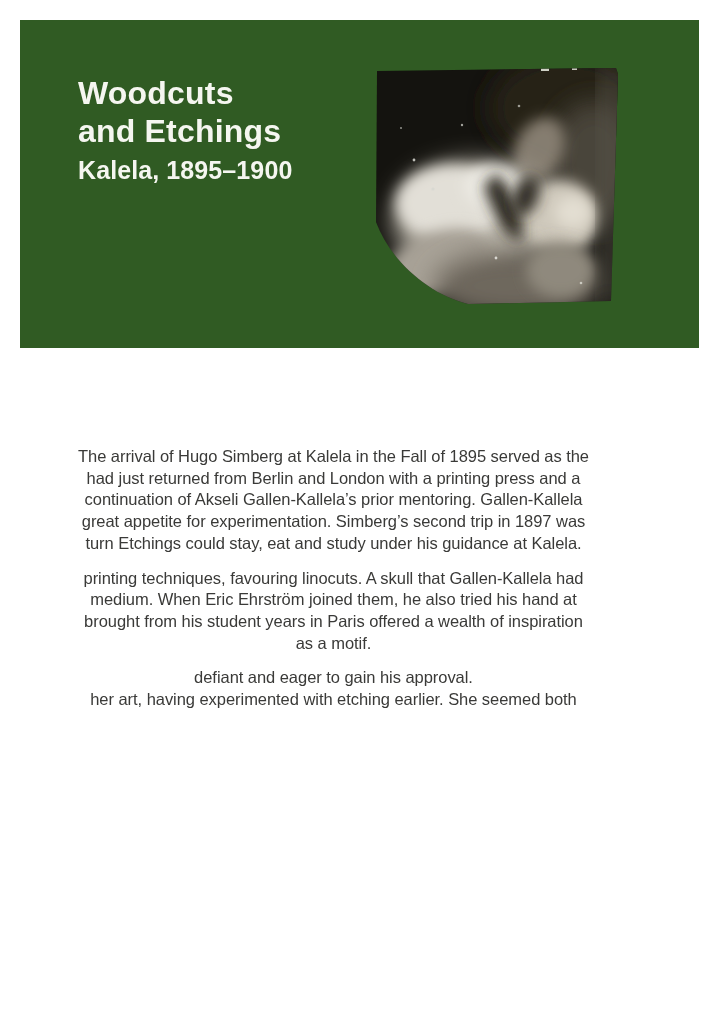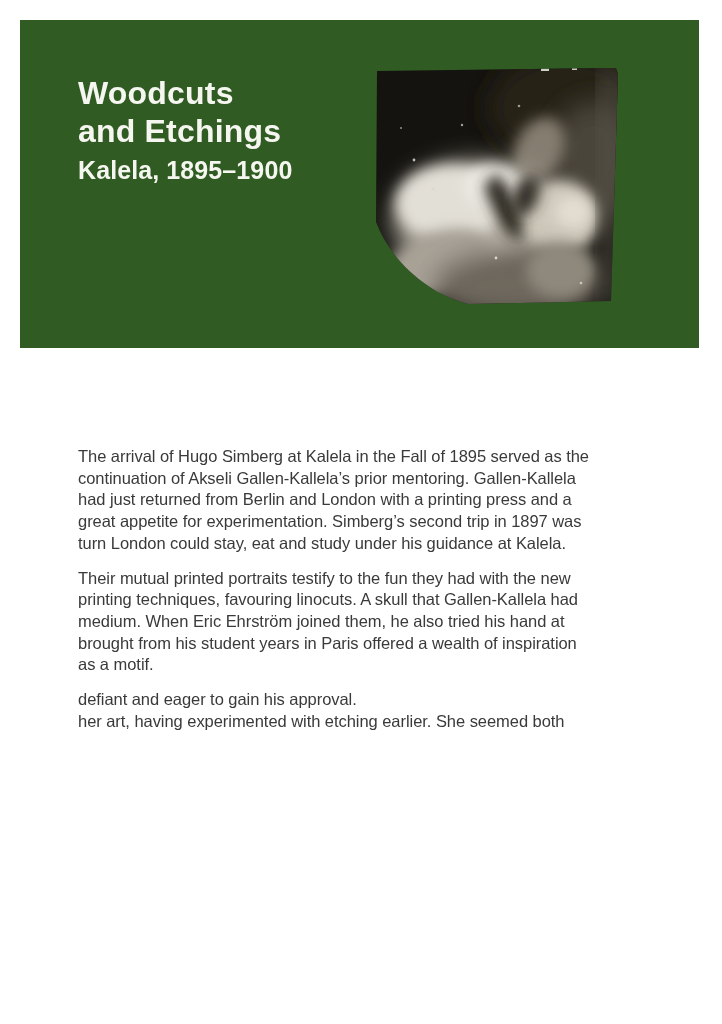--- a/index.html
+++ b/index.html
@@ -23,21 +23,21 @@
     letter-spacing:0.1px;white-space:nowrap;
   }
   .photo{
     position:absolute;left:356px;top:48px;width:242px;height:236px;
   }
   .body-text{
     position:absolute;left:78px;top:446px;
     color:#3a3a38;font-size:16.5px;line-height:21.7px;letter-spacing:-0.05px;
   }
   .para{margin:0 0 13px 0;padding:0;}
-  .line{display:block;white-space:nowrap;}
+  .line{display:block;white-space:nowrap;text-align:center;}
 </style>
 </head>
 <body>
 
 <div class="page">
 
   <header class="hero">
     <h1 class="hero-title">
       <span class="t-line">Woodcuts</span>
       <span class="t-line">and Etchings</span>
@@ -83,27 +83,26 @@
           <rect x="165" y="0" width="8" height="3" fill="#cfd2c6"></rect>
           <rect x="196" y="0" width="5" height="2" fill="#c6c9bd"></rect>
         </g>
       </svg>
     </div>
   </header>
 
   <main class="body-text">
     <p class="para">
       <span class="line">The arrival of Hugo Simberg at Kalela in the Fall of 1895 served as the</span>
+      <span class="line">had just returned from Berlin and London with a printing press and a</span>
       <span class="line">continuation of Akseli Gallen-Kallela’s prior mentoring. Gallen-Kallela</span>
-      <span class="line">had just returned from Berlin and London with a printing press and a</span>
       <span class="line">great appetite for experimentation. Simberg’s second trip in 1897 was</span>
-      <span class="line">turn London could stay, eat and study under his guidance at Kalela.</span>
+      <span class="line">turn Etchings could stay, eat and study under his guidance at Kalela.</span>
     </p>
     <p class="para">
-      <span class="line">Their mutual printed portraits testify to the fun they had with the new</span>
       <span class="line">printing techniques, favouring linocuts. A skull that Gallen-Kallela had</span>
       <span class="line">medium. When Eric Ehrström joined them, he also tried his hand at</span>
       <span class="line">brought from his student years in Paris offered a wealth of inspiration</span>
       <span class="line">as a motif.</span>
     </p>
     <p class="para">
       <span class="line">defiant and eager to gain his approval.</span>
       <span class="line">her art, having experimented with etching earlier. She seemed both</span>
     </p>
   </main>

